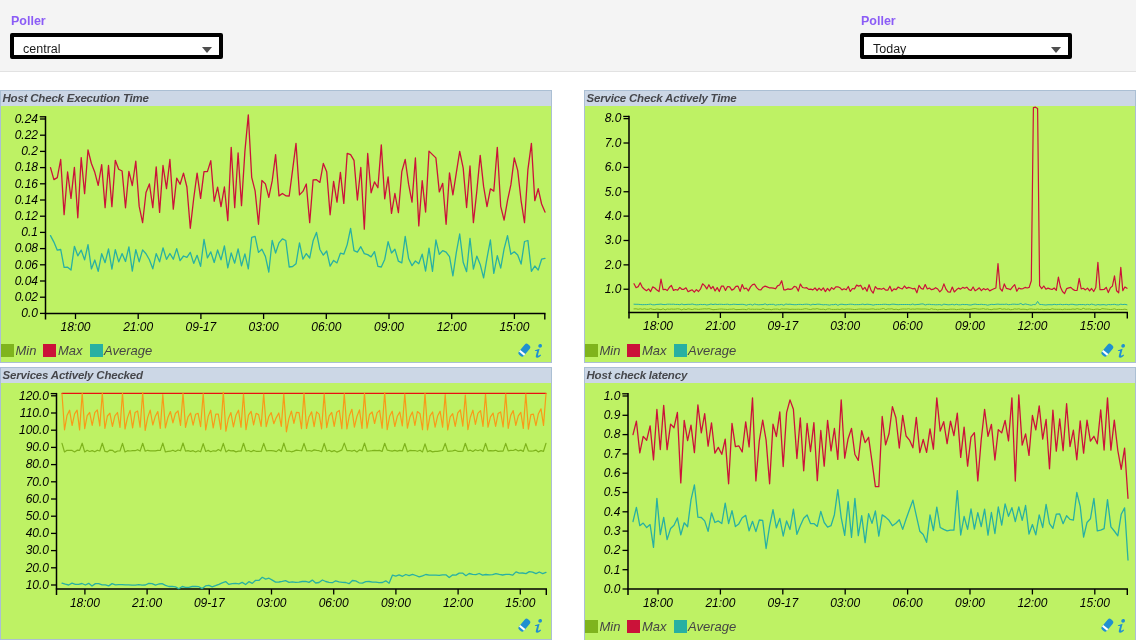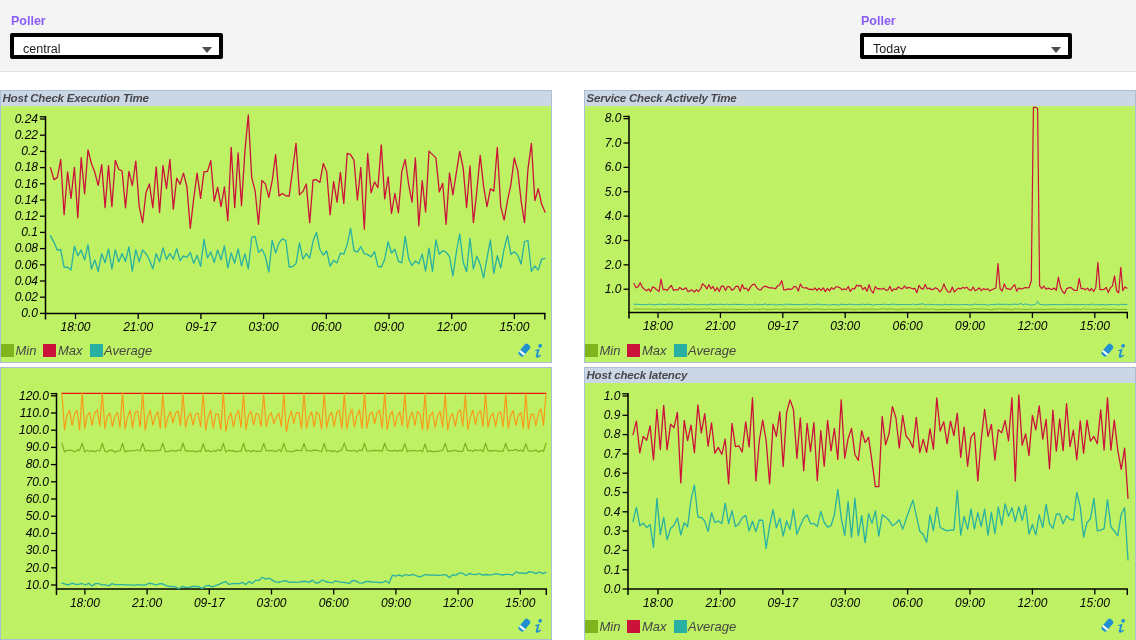--- a/index.html
+++ b/index.html
@@ -135,20 +135,21 @@
 <path transform="translate(15.2,0.8)" fill="#2090d0" d="M6.1 0.3 C7.1 0.3 7.8 1.0 7.8 1.9 C7.8 3.0 6.9 3.9 5.8 3.9 C4.8 3.9 4.1 3.2 4.1 2.3 C4.1 1.2 5.0 0.3 6.1 0.3 Z M0.9 6.4 L5.4 5.0 L3.9 10.8 C3.7 11.6 3.9 11.9 4.3 11.9 C4.8 11.9 5.5 11.4 6.1 10.8 L6.9 11.5 C5.8 12.9 4.4 13.9 3.0 13.9 C1.8 13.9 1.3 13.1 1.7 11.7 L2.9 7.3 L0.6 7.3 Z"></path>
 </g>
 </svg>
 <div class="legend" style="top:252px">
       <span class="li"><span class="sq" style="background:#7fb41d"></span>Min</span>
       <span class="li"><span class="sq" style="background:#cb1239"></span>Max</span>
       <span class="li"><span class="sq" style="background:#28b0a2"></span>Average</span>
     </div>
 </div>
 <div class="panel" style="left:0px;top:367px;width:552px;height:273px">
+<div class="ptitle">Services Actively Checked</div>
 <svg width="550" height="256" viewBox="1 382 550 256" style="position:absolute;left:0;top:15px">
 <line x1="56.5" y1="391.90000000000003" x2="56.5" y2="594" stroke="#000000" stroke-width="1.5"></line>
 <line x1="50.7" y1="392.6" x2="56.5" y2="392.6" stroke="#000000" stroke-width="1.3"></line>
 <line x1="55.8" y1="588" x2="547" y2="588" stroke="#000000" stroke-width="1.7"></line>
 <line x1="546.3" y1="588" x2="546.3" y2="594" stroke="#000000" stroke-width="1.4"></line>
 <line x1="51.0" y1="584.0" x2="56.5" y2="584.0" stroke="#000000" stroke-width="1.3"></line>
 <text x="49.0" y="587.8" text-anchor="end" font-size="12" fill="#000">10.0</text>
 <line x1="51.0" y1="566.8" x2="56.5" y2="566.8" stroke="#000000" stroke-width="1.3"></line>
 <text x="49.0" y="570.5999999999999" text-anchor="end" font-size="12" fill="#000">20.0</text>
 <line x1="51.0" y1="549.6" x2="56.5" y2="549.6" stroke="#000000" stroke-width="1.3"></line>

